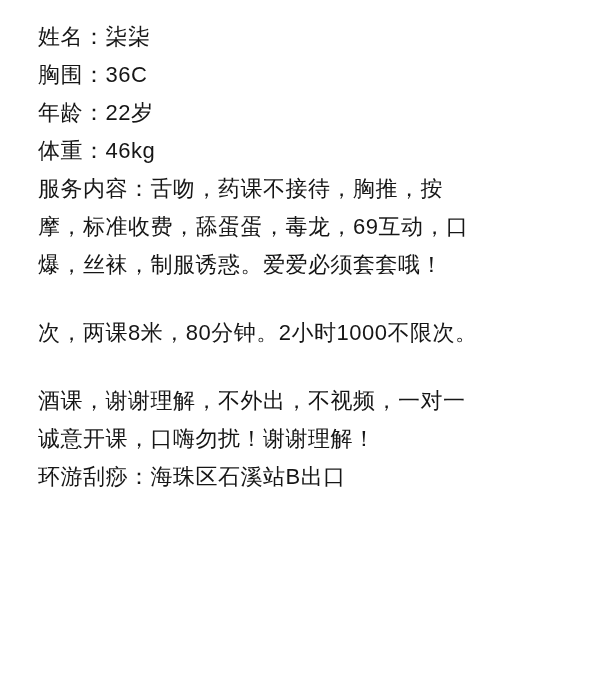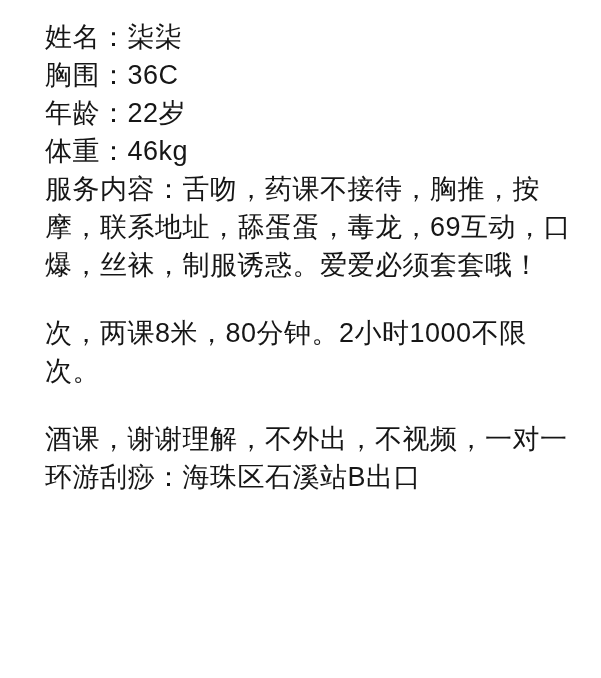--- a/index.html
+++ b/index.html
@@ -15,27 +15,26 @@
     overflow: hidden;
   }
   .page {
     position: relative;
     width: 601px;
     height: 678px;
     box-sizing: border-box;
     padding: 18px 26px 0 30px;
   }
   .line {
-    font-size: 27px;
+    font-size: 22px;
     line-height: 38px;
     letter-spacing: 0.5px;
     white-space: pre-wrap;
     font-weight: 500;
     color: #161616;
-    margin-left: 7px;
   }
   .indent-1 { padding-left: 8px; }
   .indent-2 { padding-left: 4px; }
   .spacer {
     height: 30px;
   }
   .block {
     margin: 0;
   }
 </style>
@@ -46,33 +45,34 @@
 
   <div class="block">
     <div class="line indent-1">姓名：柒柒</div>
     <div class="line indent-1">胸围：36C</div>
     <div class="line indent-1">年龄：22岁</div>
     <div class="line indent-1">体重：46kg</div>
   </div>
 
   <div class="block">
     <div class="line indent-1">服务内容：舌吻，药课不接待，胸推，按</div>
-    <div class="line indent-1">摩，联系地址，舔蛋蛋，毒龙，69互动，口</div>
+    <div class="line indent-1">摩，标准收费，舔蛋蛋，毒龙，69互动，口</div>
     <div class="line indent-1">爆，丝袜，制服诱惑。爱爱必须套套哦！</div>
   </div>
 
   <div class="spacer"></div>
 
   <div class="block">
     <div class="line indent-1">次，两课8米，80分钟。2小时1000不限次。</div>
   </div>
 
   <div class="spacer"></div>
 
   <div class="block">
     <div class="line indent-1">酒课，谢谢理解，不外出，不视频，一对一</div>
+    <div class="line indent-1">诚意开课，口嗨勿扰！谢谢理解！</div>
   </div>
 
   <div class="block">
     <div class="line indent-1">环游刮痧：海珠区石溪站B出口</div>
   </div>
 
 </div>
 
 </body></html>

